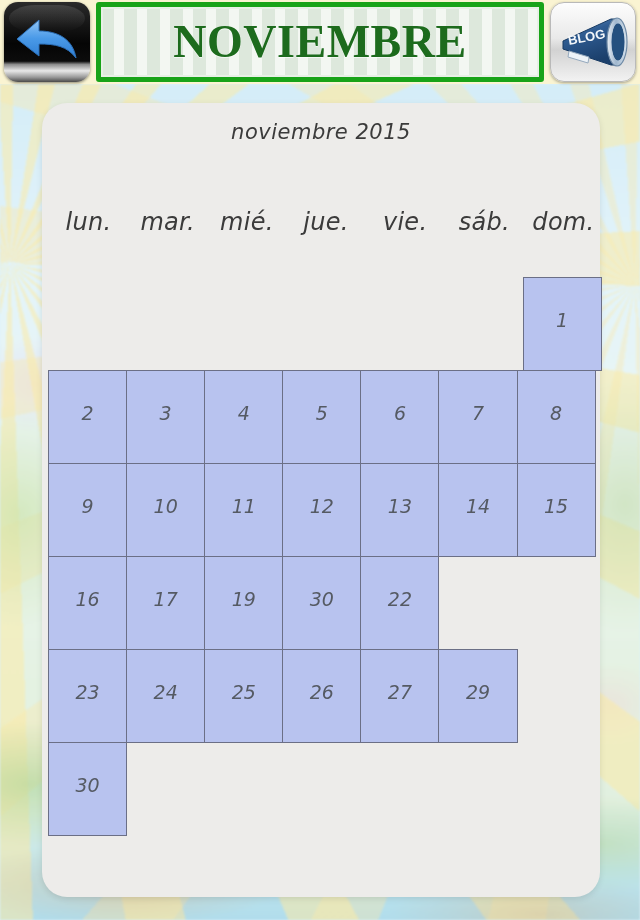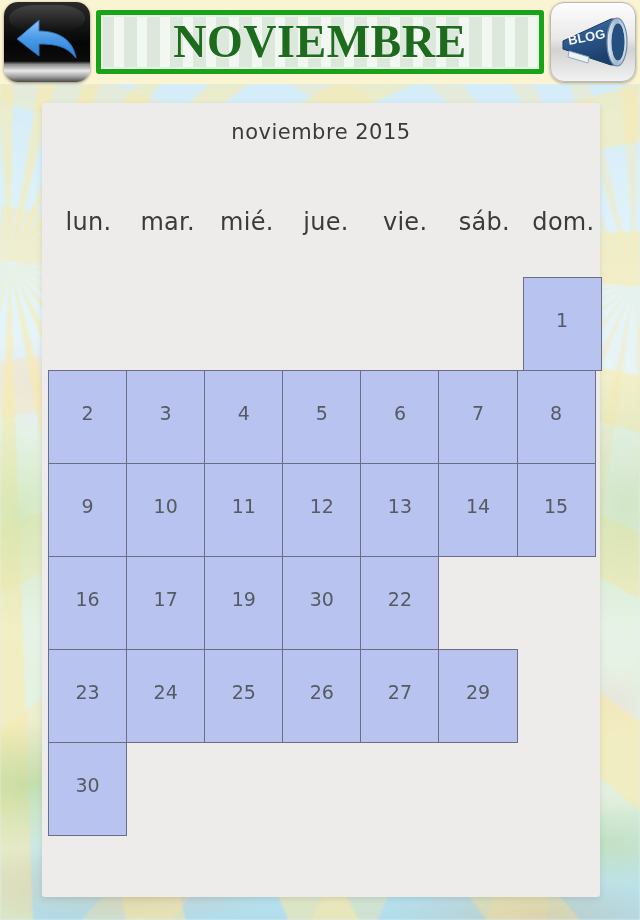--- a/index.html
+++ b/index.html
@@ -69,21 +69,21 @@
     width:86px; height:80px; border-radius:14px;
     background:linear-gradient(to bottom,#fdfdfd 0%,#e9e9e9 45%,#d2d2d2 60%,#f2f2f2 100%);
     border:1px solid #b9b9b9;
     box-shadow:0 1px 3px rgba(0,0,0,.35);
     position:relative; overflow:hidden; flex:0 0 auto;
   }
   .btn-blog svg{ position:absolute; left:4px; top:8px; }
 
   
   .banner {
-    flex:1 1 auto; height:64px; margin:0 6px;
+    flex:1 1 auto; height:80px; margin:0 6px;
     border:5px solid #18a318;
     border-radius:3px;
     background:
       repeating-linear-gradient(to right,
         #dde8dc 0px, #dde8dc 13px,
         #f3f7f2 13px, #f3f7f2 23px);
     box-shadow:inset 0 0 0 2px #e8f0e6;
     display:flex; align-items:center; justify-content:center;
   }
   .banner-text {
@@ -93,23 +93,24 @@
     letter-spacing:.5px;
     color:#1d6b1d;
     line-height:1;
     text-shadow:0 1px 0 rgba(255,255,255,.6);
   }
 
   
   #panel {
     position:absolute; left:42px; top:103px; width:558px; height:794px;
     background:#edecea;
-    border-radius:3px;
+    border-radius:25px;
     box-shadow:0 2px 6px rgba(0,0,0,.10);
     z-index:3;
+    font-style:italic;
   }
 
   .hand { font-family:"DejaVu Sans", sans-serif; }
 
   #month-title {
     position:absolute; left:0; top:17px; width:100%;
     text-align:center;
     font-size:21px; color:#3b3b3b; letter-spacing:.5px;
   }
 

